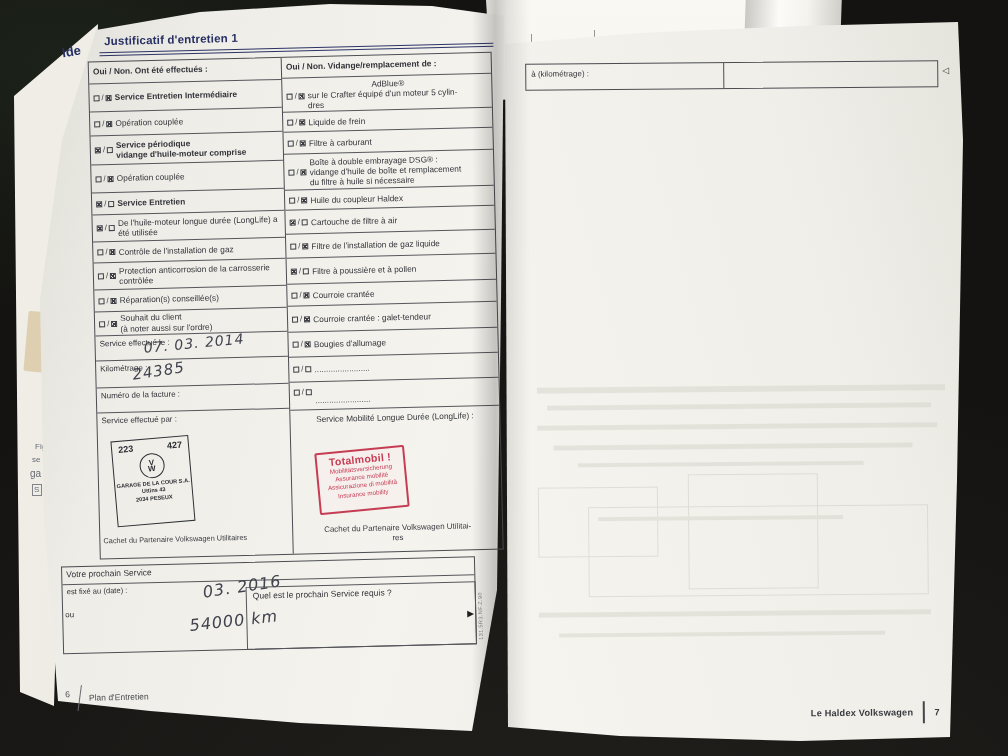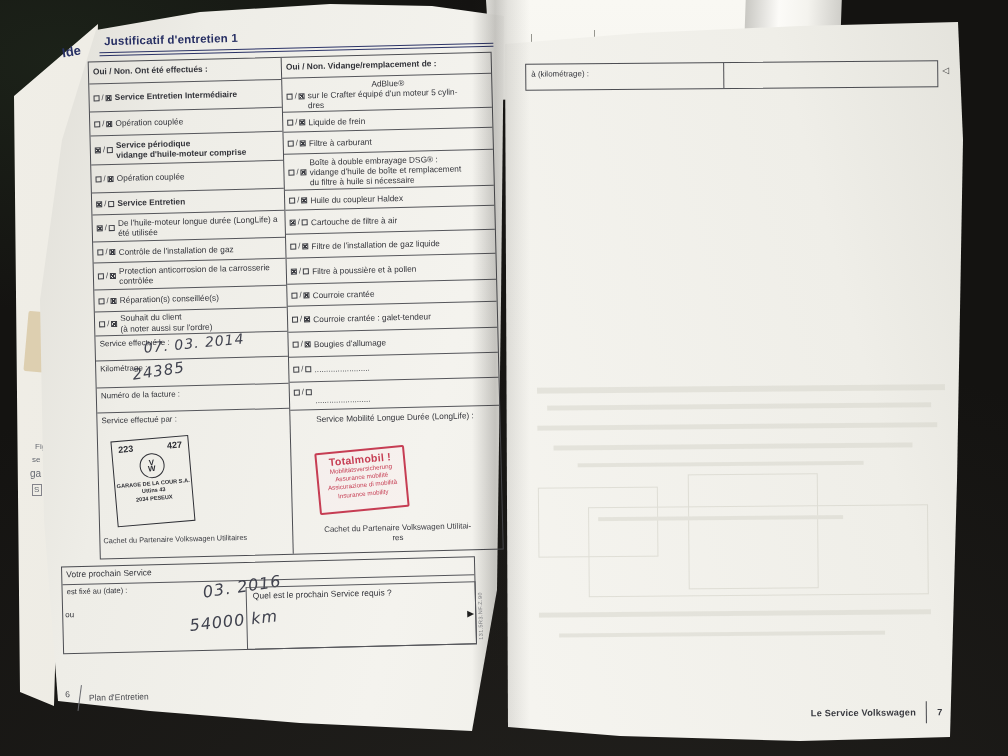--- a/index.html
+++ b/index.html
@@ -458,19 +458,19 @@
     <div class="ln" style="left:40px;top:76px;width:70%;height:4px"></div>
     <div class="gb" style="left:150px;top:88px;width:130px;height:115px"></div>
     <div class="gb" style="left:0;top:100px;width:120px;height:70px"></div>
     <div class="ln" style="left:60px;top:130px;width:60%;height:4px"></div>
     <div class="gb" style="left:50px;top:120px;width:340px;height:90px"></div>
     <div class="ln" style="left:0;top:225px;width:96%"></div>
     <div class="ln" style="left:20px;top:246px;width:80%;height:4px"></div>
   </div>
 
   <div class="abs footR">
-    <span class="t">Le Service Volkswagen</span>
+    <span class="t">Le Haldex Volkswagen</span>
     <span class="l"></span>
     <span class="n">7</span>
   </div>
 </div>
 
 <div class="abs gutter"></div>
 
 </body></html>

